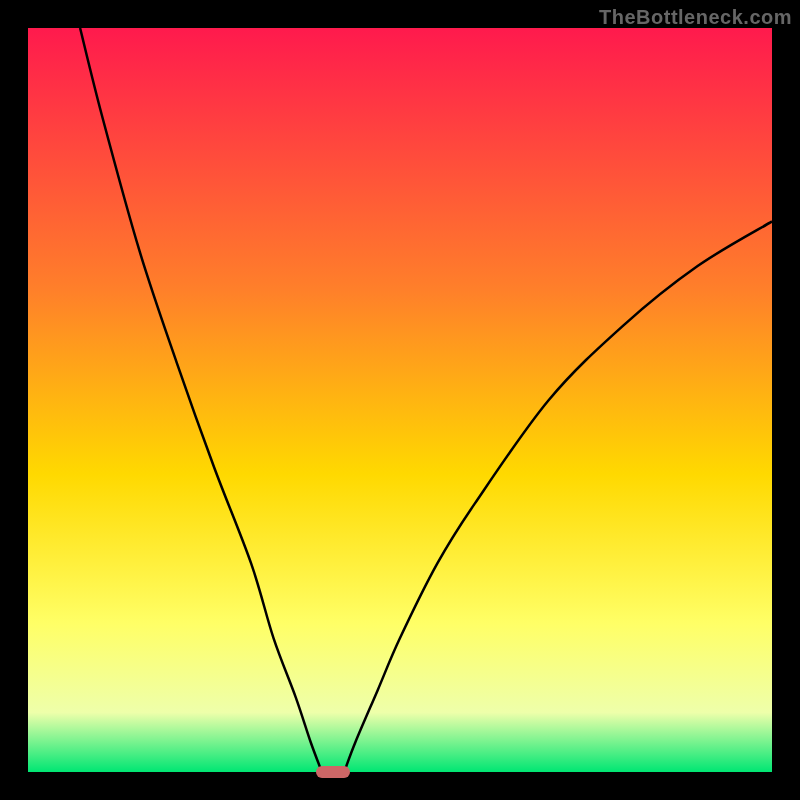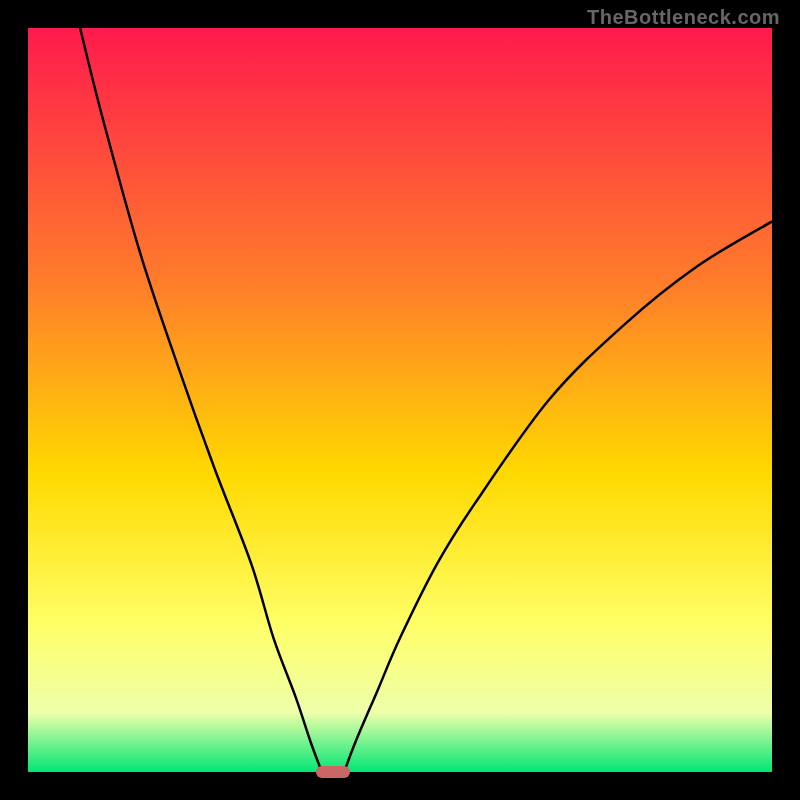--- a/index.html
+++ b/index.html
@@ -7,21 +7,21 @@
     padding: 0;
     width: 800px;
     height: 800px;
     background: #000;
     position: relative;
     font-family: Arial, sans-serif;
   }
   .watermark {
     position: absolute;
     top: 6px;
-    right: 20px;
+    right: 8px;
     font-size: 20px;
     font-weight: bold;
     color: #666;
     letter-spacing: 0.5px;
   }
   .plot {
     position: absolute;
     left: 28px;
     top: 28px;
     width: 744px;

